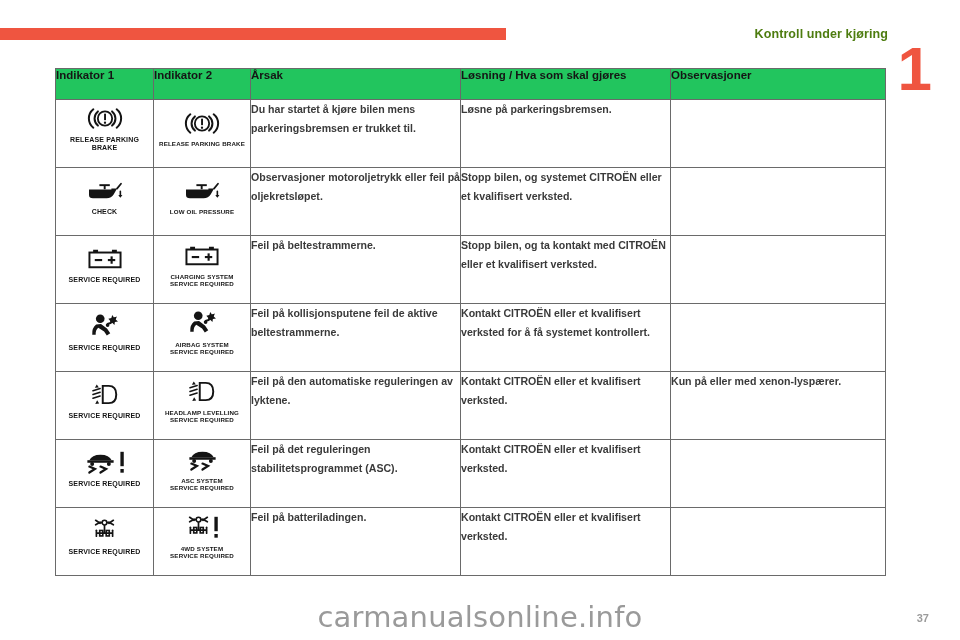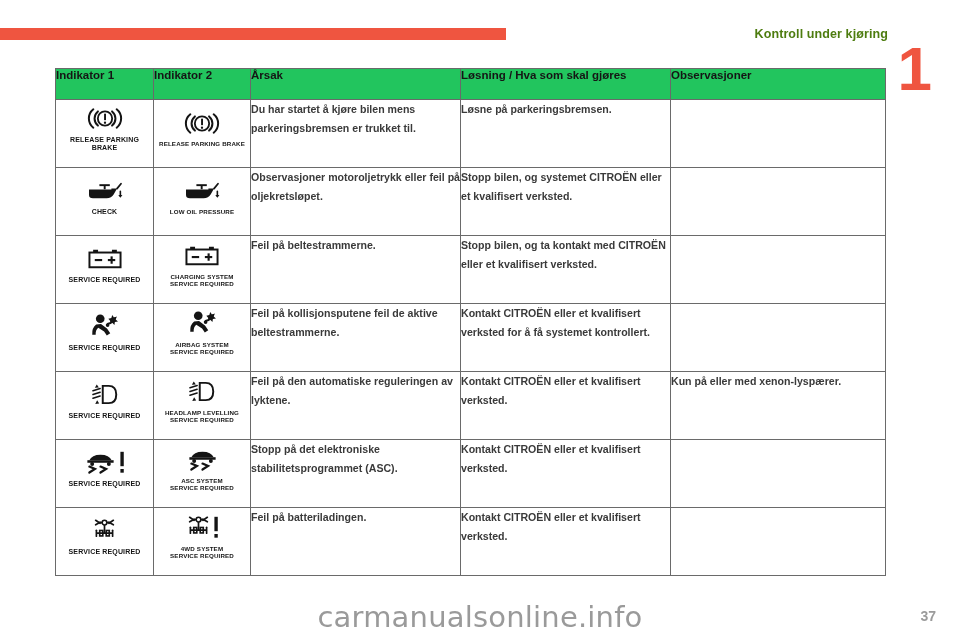--- a/index.html
+++ b/index.html
@@ -144,23 +144,23 @@
     width: 960px;
     text-align: center;
     font-size: 29px;
     font-weight: 400;
     color: #9a9a9a;
     letter-spacing: 0.2px;
     font-family: "DejaVu Sans", sans-serif;
   }
   #page-number {
     position: absolute;
-    right: 24px;
+    right: 31px;
     bottom: 16px;
-    font-size: 14px;
+    font-size: 11px;
     font-weight: 700;
     color: #9b9b9b;
   }
 </style>
 </head>
 <body>
 
 <div id="top-band">
   <div id="orange-rule"></div>
   <div id="chapter-title">Kontroll under kjøring</div>
@@ -407,21 +407,21 @@
     <g fill="none" stroke="#141414" stroke-width="2.8" stroke-linecap="round">
       <path d="M8 27 L15 22.5 L8 19.5"></path>
       <path d="M22 27 L29 22.5 L22 19.5"></path>
     </g>
   </svg>
             </div>
             <div class="cap">ASC SYSTEM
 SERVICE REQUIRED</div>
           </div>
         </td>
-        <td class="txt">Stopp på det elektroniske stabilitetsprogrammet (ASC).</td>
+        <td class="txt">Feil på det reguleringen stabilitetsprogrammet (ASC).</td>
         <td class="txt">Kontakt CITROËN eller et kvalifisert verksted.</td>
         <td class="txt"></td>
       </tr>
       <tr>
         <td class="icon-cell">
           <div class="tile big">
             <div class="glyph">
               <svg viewBox="0 0 36 38" width="27" height="28">
     <g stroke="#141414" stroke-width="2.3" fill="none" stroke-linecap="round">
       <path d="M6 4.5 L12 8.5"></path>

